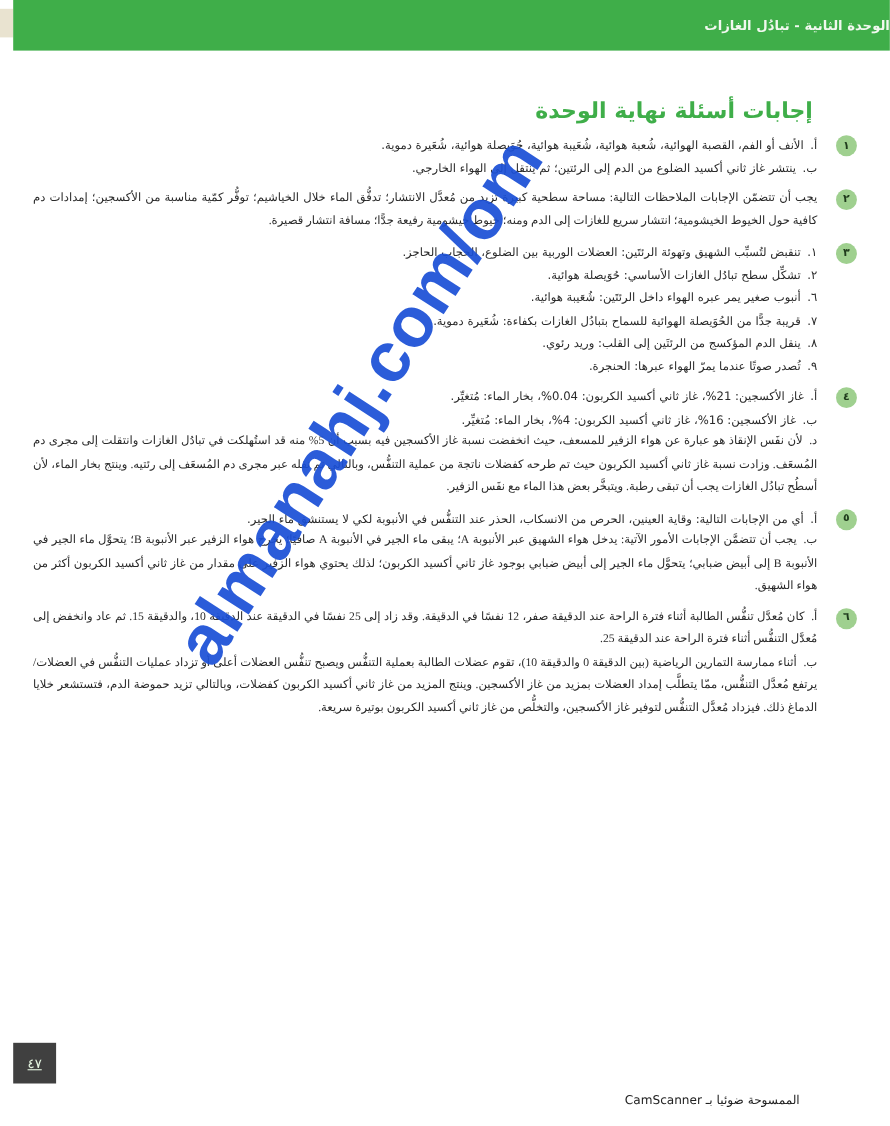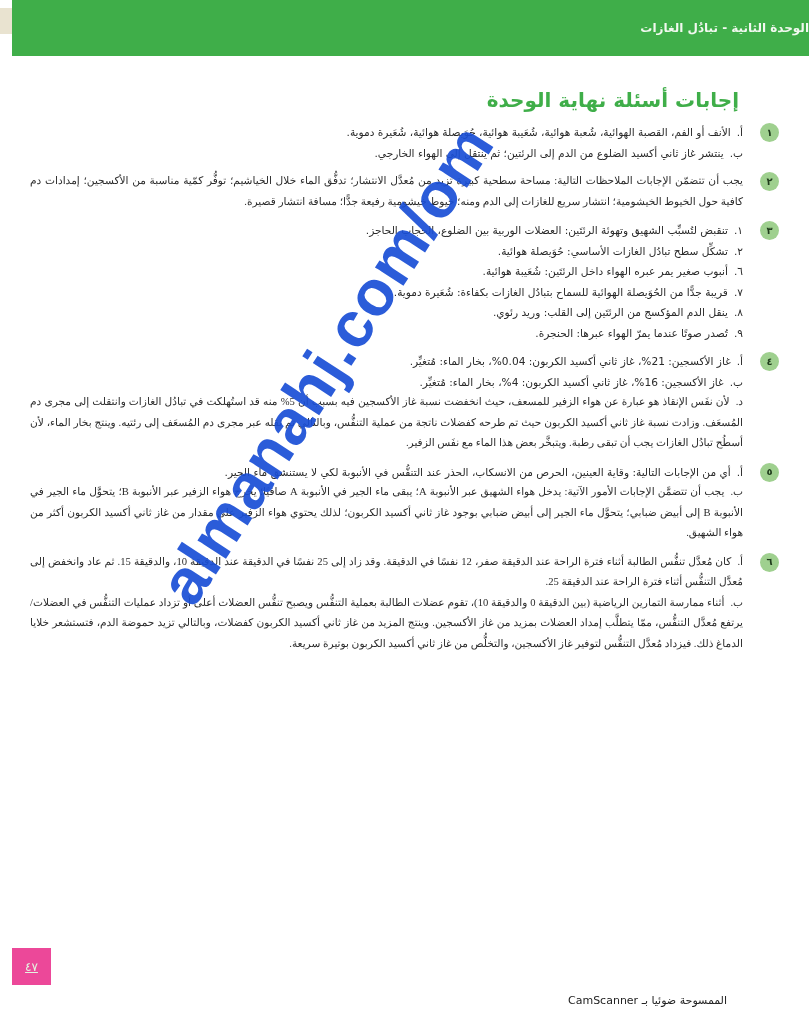--- a/index.html
+++ b/index.html
@@ -1,20 +1,20 @@
 <!DOCTYPE html>
 <html><head>
   <meta charset="utf-8">
   <style>
     * { box-sizing: border-box; margin: 0; padding: 0; }
     html, body { width: 809px; height: 1024px; background: #ffffff; overflow: hidden; }
     body { position: relative; font-family: "DejaVu Sans", sans-serif; color: #2a2a2a; direction: rtl; }
 
     .header-bar {
-      position: absolute; left: 12px; top: 0; width: 797px; height: 56px;
+      position: absolute; left: 12px; top: 0; width: 797px; height: 46px;
       background: #3fae49; display: flex; align-items: center; justify-content: flex-end;
       padding-left: 44px; direction: ltr;
     }
     .header-bar .title { color: #f1f8ef; font-size: 12px; font-weight: bold; direction: rtl; }
     .header-tab { position: absolute; left: 0; top: 8px; width: 12px; height: 26px; background: #e9e3d0; }
 
     .page-title {
       position: absolute; right: 70px; top: 88px; font-size: 20px; font-weight: bold;
       color: #3fae49; white-space: nowrap;
     }
@@ -32,21 +32,21 @@
     .sub .lbl { margin-left: 6px; }
     .ans { font-weight: normal; }
 
     .watermark {
       position: absolute; left: 175px; top: 560px; transform: rotate(-57deg); transform-origin: left center;
       font-family: "Liberation Sans", sans-serif; font-size: 64px; font-weight: bold; color: #1a4fd6;
       opacity: 0.92; white-space: nowrap; direction: ltr; letter-spacing: 1px; pointer-events: none;
     }
 
     .page-number {
-      position: absolute; left: 12px; top: 948px; width: 39px; height: 37px; background: #ec4899;
+      position: absolute; left: 12px; top: 948px; width: 39px; height: 37px; background: #404040;
       color: #e4f4e0; font-size: 12px; display: flex; align-items: center; justify-content: center; text-decoration: underline;
     }
     .scanner-credit {
       position: absolute; left: 568px; top: 994px; font-size: 11px; color: #222; white-space: nowrap;
     }
   </style>
 </head>
 <body>
 
 <div class="header-tab"></div>

